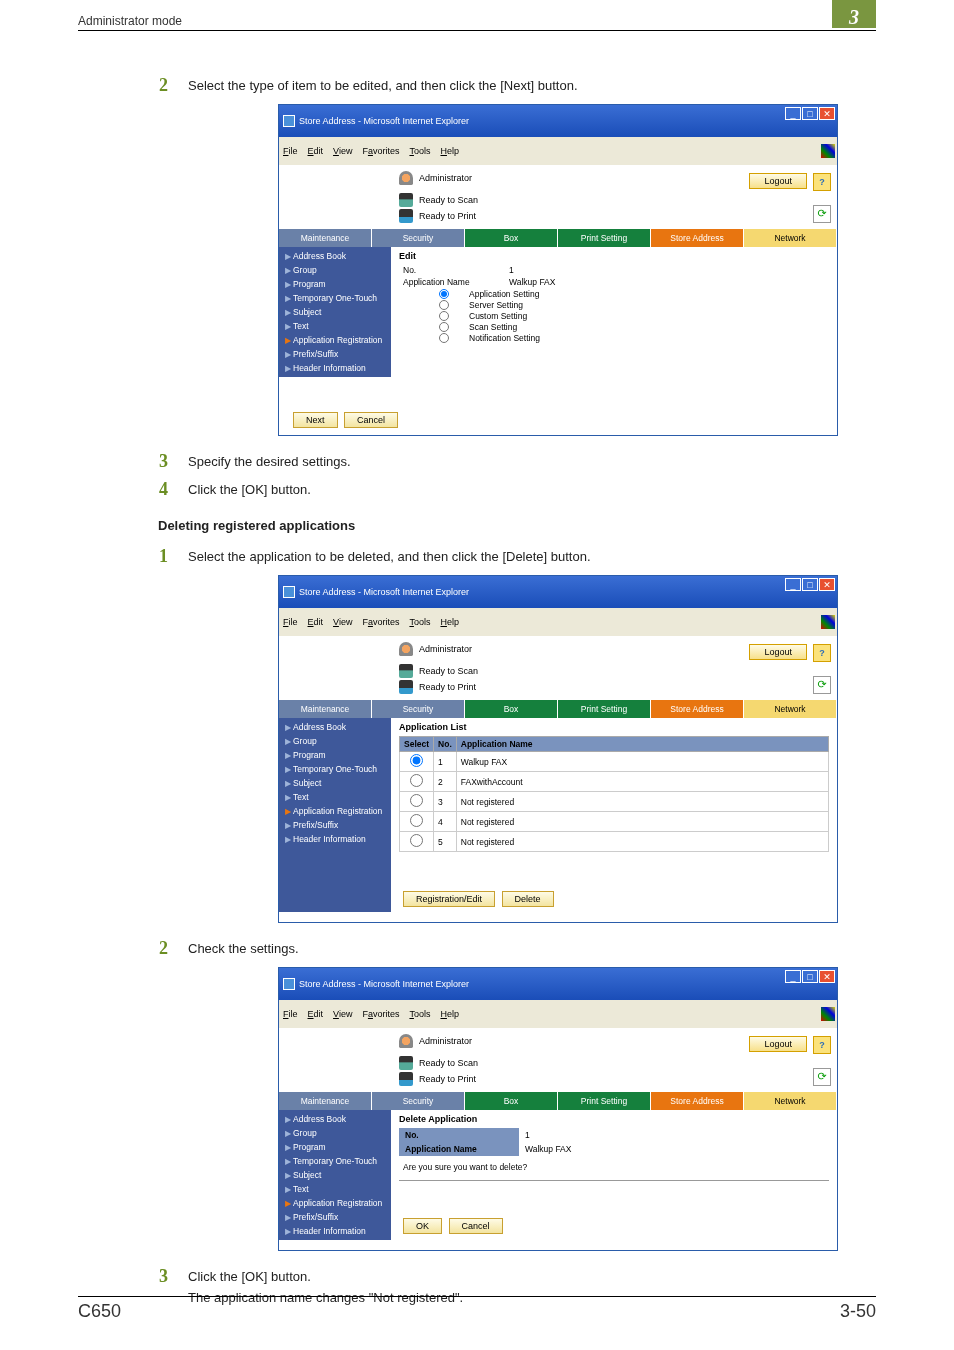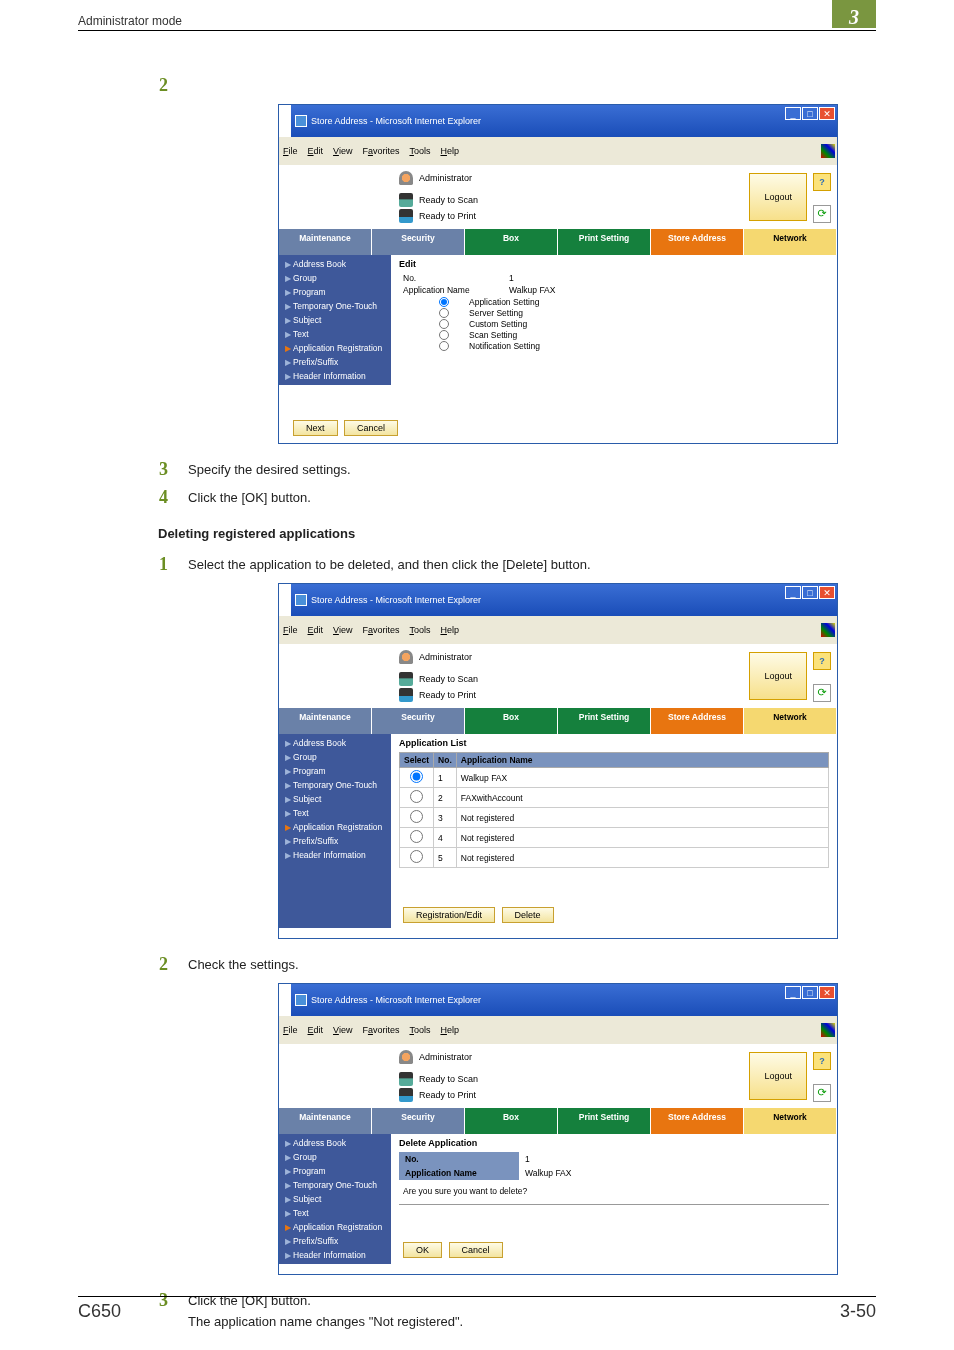--- a/index.html
+++ b/index.html
@@ -86,21 +86,20 @@
     font-size: 9px;
   }
   .titlebar {
     background: linear-gradient(#3a6ed4, #1a4db8);
     color: #fff;
     height: 18px;
     display: flex;
     align-items: center;
     padding: 16px 4px;
     position: relative;
-    margin-left: 12px;
   }
   .titlebar-icon {
     width: 12px;
     height: 12px;
     background: #4a90d9;
     border: 1px solid #fff;
     margin-right: 4px;
   }
   .winbtns {
     position: absolute;
@@ -165,21 +164,21 @@
   }
   .admin-icon.person { background: radial-gradient(#f4a460 40%, #888 45%); border-radius: 50% 50% 10% 10%; }
   .admin-icon.scanner { background: linear-gradient(#333 40%, #5a9 50%); border-radius: 2px; }
   .admin-icon.printer { background: linear-gradient(#333 55%, #39c 60%); border-radius: 2px; }
   .logout-btn {
     position: absolute;
     right: 30px;
     top: 8px;
     background: linear-gradient(#fefbe6,#f7e08a);
     border: 1px solid #d4a000;
-    padding: 18px 14px;
+    padding: 2px 14px;
     font-size: 9px;
   }
   .help-btn {
     position: absolute;
     right: 6px;
     top: 8px;
     width: 18px;
     height: 18px;
     background: #fbe27b;
     border: 1px solid #d4a000;
@@ -196,22 +195,21 @@
     height: 18px;
     border: 1px solid #999;
     background: #fff;
     color: #090;
     text-align: center;
     line-height: 14px;
     font-size: 11px;
   }
   .tabbar {
     display: flex;
-    height: 26px;
-    font-weight: bold;
+    height: 18px;
   }
   .tab {
     flex: 1;
     text-align: center;
     line-height: 18px;
     font-size: 8.5px;
     border-right: 1px solid #fff;
   }
   .tab.dark { background: #6a81a8; color: #fff; }
   .tab.mid  { background: #15803d; color: #fff; }
@@ -320,20 +318,21 @@
 <div class="header-bar">
   <div class="header-left">Administrator mode</div>
   <div class="header-right">3</div>
   <div class="header-rule"></div>
 </div>
 
 <div class="content">
 
   <div class="step">
     <div class="step-num">2</div>
+    <div class="step-body">Select the type of item to be edited, and then click the [Next] button.</div>
   </div>
 
   <div class="screenshot">
     <div class="browser">
       <div class="titlebar">
         <span class="titlebar-icon"></span>
         <span>Store Address - Microsoft Internet Explorer</span>
         <div class="winbtns">
           <div class="winbtn">_</div>
           <div class="winbtn">□</div>

